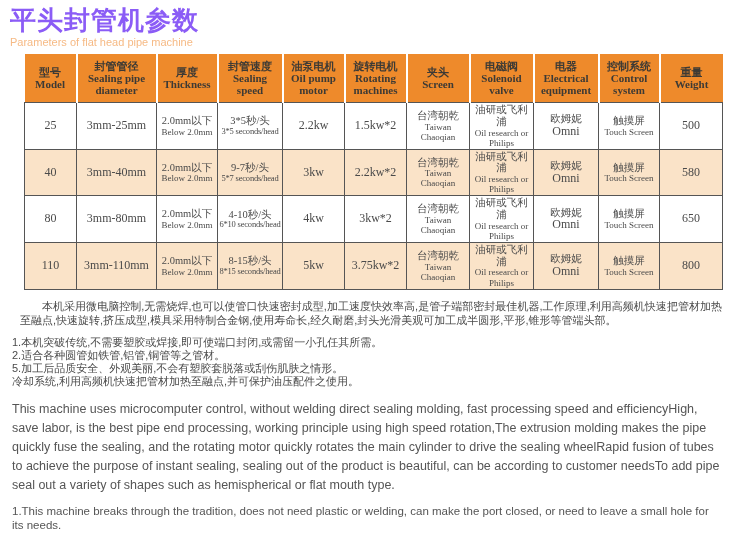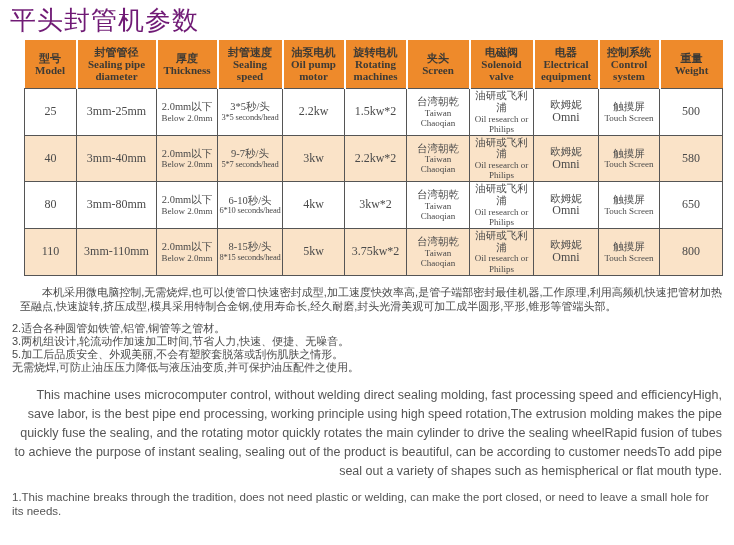--- a/index.html
+++ b/index.html
@@ -2,21 +2,21 @@
 <html><head>
 <meta charset="utf-8">
 <style>
   html,body{margin:0;padding:0;overflow:hidden;}
   body{
     width:734px;height:545px;background:#ffffff;
     font-family:"Liberation Sans","DejaVu Sans",sans-serif;
     color:#4a4a4a;
   }
   .header{padding:5px 10px 0 10px;}
-  .title{color:#701a75;font-size:26px;font-weight:normal;letter-spacing:1px;line-height:30px;}
+  .title{color:#8b5cf6;font-size:26px;font-weight:bold;letter-spacing:1px;line-height:30px;}
   .subtitle{color:#F6BA85;font-size:11px;line-height:13px;margin-top:1px;}
 
   table.spec{
     border-collapse:collapse;table-layout:fixed;
     width:698px;margin:5px 0 0 24px;font-family:Liberation Serif, serif;
   }
   .spec th{
     background:#EE8A2B;color:#3d3a35;font-weight:bold;font-size:11px;
     border-left:2px solid #ffffff;border-right:2px solid #ffffff;
     padding:2px 1px;height:44px;line-height:1.12;text-align:center;vertical-align:middle;
@@ -30,29 +30,30 @@
   .spec tr.alt td{background:#FAE3C8;}
   .hz,.he{display:block;}
   .m{display:block;font-size:12px;}
   .m-zh{display:block;font-size:10.5px;}
   .s{display:block;font-size:9px;}
   .s-tight{display:block;font-size:8.5px;letter-spacing:-0.2px;white-space:nowrap;overflow:hidden;}
 
   .cn-intro{margin:9px 12px 0 20px;font-size:11px;line-height:14px;text-indent:22px;text-align:justify;}
   .cn-list{margin:9px 12px 0 12px;}
   .cn-line{font-size:11px;line-height:13px;}
-  .en-intro{margin:12px 12px 0 12px;font-size:12.5px;line-height:19px;color:#555555;text-align:right;}
+  .en-intro{margin:12px 12px 0 12px;font-size:12.5px;line-height:19px;color:#555555;text-align:left;}
   .en-list{margin:9px 12px 0 12px;}
   .en-line{font-size:11.5px;line-height:14px;color:#555555;}
 </style>
 </head>
 <body>
 
 <div class="header">
   <div class="title">平头封管机参数</div>
+  <div class="subtitle">Parameters of flat head pipe machine</div>
 </div>
 
 <table class="spec">
   <colgroup>
     <col style="width:52px">
       <col style="width:80px">
       <col style="width:61px">
       <col style="width:65px">
     <col style="width:62px">
       <col style="width:62px">
@@ -198,21 +199,21 @@
           <span class="m">80</span>
         </td>
       <td>
           <span class="m">3mm-80mm</span>
         </td>
       <td>
           <span class="m-zh">2.0mm以下</span>
           <span class="s">Below 2.0mm</span>
         </td>
       <td>
-          <span class="m-zh">6-10秒/头</span>
+          <span class="m-zh">4-10秒/头</span>
           <span class="s-tight">6*10 seconds/head</span>
         </td>
       <td>
           <span class="m">4kw</span>
         </td>
       <td>
           <span class="m">3kw*2</span>
         </td>
       <td>
           <span class="m-zh">台湾朝乾</span>
@@ -274,24 +275,24 @@
       <td>
           <span class="m">800</span>
         </td>
     </tr>
   </tbody>
 </table>
 
 <p class="cn-intro">本机采用微电脑控制,无需烧焊,也可以使管口快速密封成型,加工速度快效率高,是管子端部密封最佳机器,工作原理,利用高频机快速把管材加热至融点,快速旋转,挤压成型,模具采用特制合金钢,使用寿命长,经久耐磨,封头光滑美观可加工成半圆形,平形,锥形等管端头部。</p>
 
 <div class="cn-list">
+  <div class="cn-line">1.本机突破传统,不需要塑胶或焊接,即可使端口封闭,或需留一小孔任其所需。</div>
   <div class="cn-line">2.适合各种圆管如铁管,铝管,铜管等之管材。</div>
-  <div class="cn-line">3.两机组设计,轮流动作加速加工时间,节省人力,快速、便捷、无噪音。</div>
   <div class="cn-line">5.加工后品质安全、外观美丽,不会有塑胶套脱落或刮伤肌肤之情形。</div>
-  <div class="cn-line">无需烧焊,可防止油压压力降低与液压油变质,并可保护油压配件之使用。</div>
+  <div class="cn-line">冷却系统,利用高频机快速把管材加热至融点,并可保护油压配件之使用。</div>
 </div>
 
 <p class="en-intro">This machine uses microcomputer control, without welding direct sealing molding, fast processing speed and efficiencyHigh, save labor, is the best pipe end processing, working principle using high speed rotation,The extrusion molding makes the pipe quickly fuse the sealing, and the rotating motor quickly rotates the main cylinder to drive the sealing wheelRapid fusion of tubes to achieve the purpose of instant sealing, sealing out of the product is beautiful, can be according to customer needsTo add pipe seal out a variety of shapes such as hemispherical or flat mouth type.</p>
 
 <div class="en-list">
   <div class="en-line">1.This machine breaks through the tradition, does not need plastic or welding, can make the port closed, or need to leave a small hole for its needs.</div>
 
 </div>
 
 </body></html>

